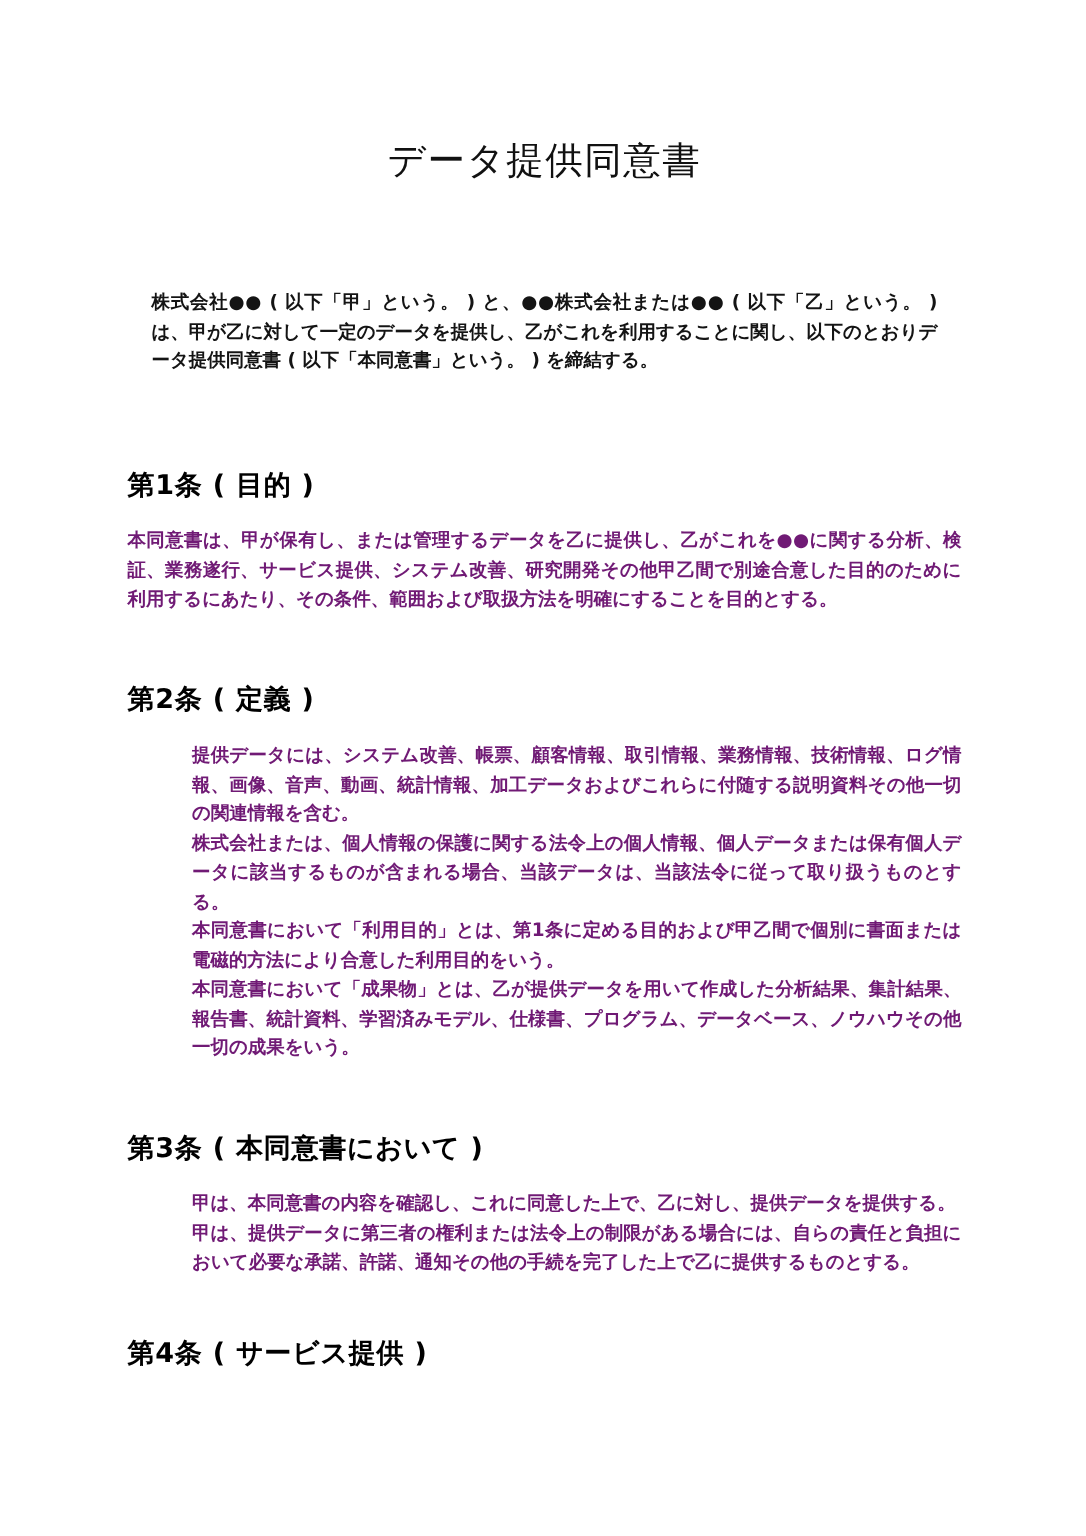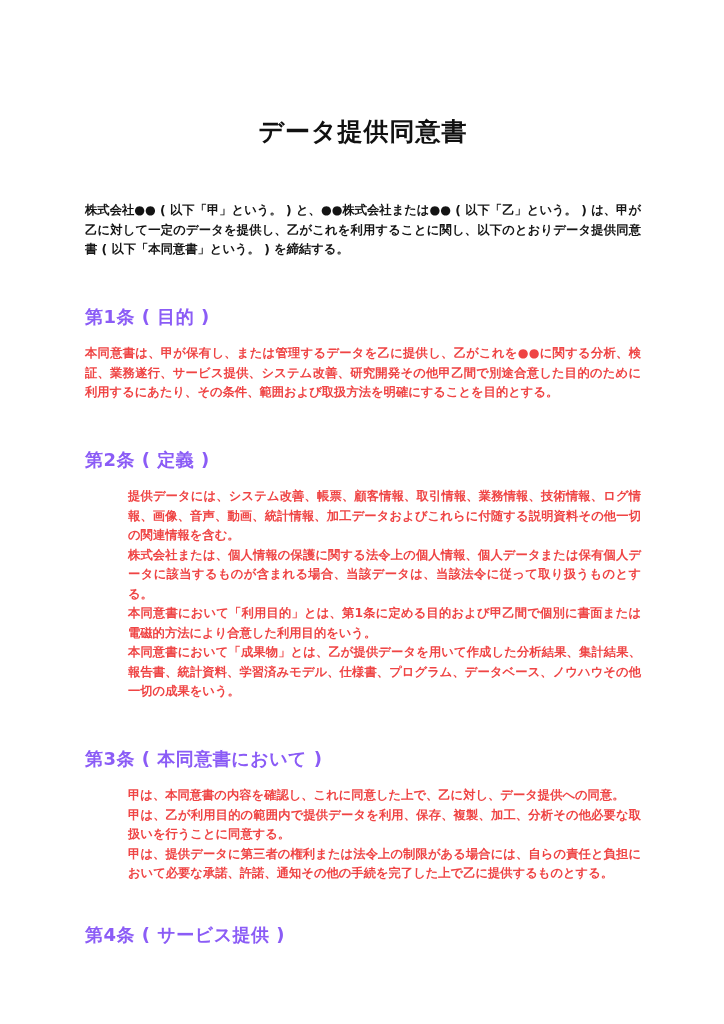--- a/index.html
+++ b/index.html
@@ -22,59 +22,59 @@
     overflow: hidden;
   }
   .content {
     position: absolute;
     left: 85px;
     top: 0;
     width: 556px;
   }
   .doc-title {
     font-size: 25px;
-    font-weight: bold;
+    font-weight: normal;
     text-align: center;
     letter-spacing: 1px;
-    margin: 0;
-    padding-top: 117px;
+    margin: 13px;
+    padding-top: 79px;
     line-height: 1.2;
     color: #111111;
   }
   .intro {
-    margin: 0;
+    margin: 16px;
     padding-top: 54px;
     font-size: 12.3px;
     font-weight: bold;
     line-height: 19.5px;
     text-align: justify;
     text-justify: inter-character;
     color: #141414;
   }
   .article {
     margin: 0;
   }
   .article-heading {
     font-size: 18px;
     font-weight: bold;
     line-height: 1.25;
     margin: 0;
     padding-top: 46px;
     letter-spacing: 0.5px;
-    color: #8b5cf6;
+    color: #000000;
   }
   .article-body {
     margin: 0;
     padding-top: 16px;
     font-size: 12.3px;
     font-weight: bold;
     line-height: 19.5px;
     text-align: justify;
     text-justify: inter-character;
-    color: #ef4444;
+    color: #701a75;
   }
   .article-body.indented {
     padding-left: 43px;
   }
   .para {
     margin: 0;
   }
   .heading-tight {
     padding-top: 40px;
   }
@@ -102,22 +102,21 @@
         <p class="para">提供データには、システム改善、帳票、顧客情報、取引情報、業務情報、技術情報、ログ情報、画像、音声、動画、統計情報、加工データおよびこれらに付随する説明資料その他一切の関連情報を含む。</p>
         <p class="para">株式会社または、個人情報の保護に関する法令上の個人情報、個人データまたは保有個人データに該当するものが含まれる場合、当該データは、当該法令に従って取り扱うものとする。</p>
         <p class="para">本同意書において「利用目的」とは、第1条に定める目的および甲乙間で個別に書面または電磁的方法により合意した利用目的をいう。</p>
         <p class="para">本同意書において「成果物」とは、乙が提供データを用いて作成した分析結果、集計結果、報告書、統計資料、学習済みモデル、仕様書、プログラム、データベース、ノウハウその他一切の成果をいう。</p>
       </div>
     </section>
 
     <section class="article">
       <h2 class="article-heading">第3条 ( 本同意書において )</h2>
       <div class="article-body indented">
-        <p class="para">甲は、本同意書の内容を確認し、これに同意した上で、乙に対し、データ提供への同意。</p>
-        <p class="para">甲は、乙が利用目的の範囲内で提供データを利用、保存、複製、加工、分析その他必要な取扱いを行うことに同意する。</p>
+        <p class="para">甲は、本同意書の内容を確認し、これに同意した上で、乙に対し、提供データを提供する。</p>
         <p class="para">甲は、提供データに第三者の権利または法令上の制限がある場合には、自らの責任と負担において必要な承諾、許諾、通知その他の手続を完了した上で乙に提供するものとする。</p>
       </div>
     </section>
 
     <section class="article">
       <h2 class="article-heading heading-tight">第4条 ( サービス提供 )</h2>
     </section>
 
   </div>
 </div>

